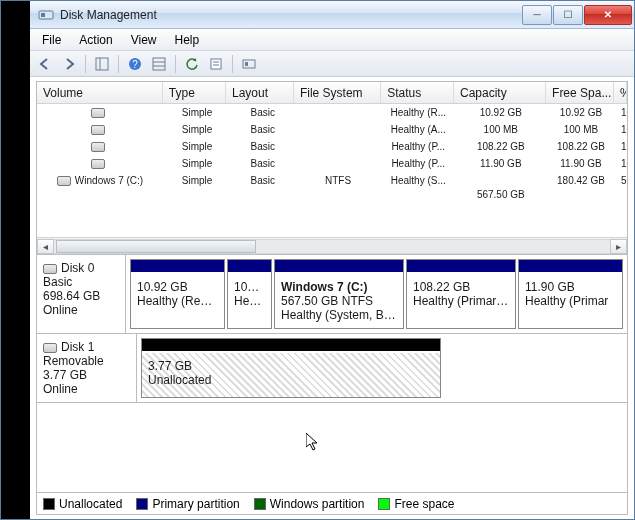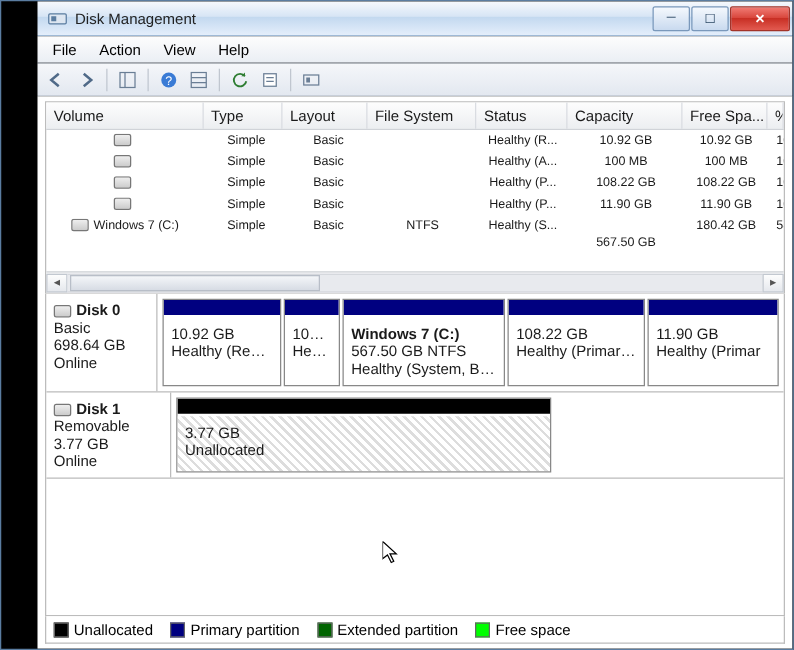--- a/index.html
+++ b/index.html
@@ -10,35 +10,35 @@
   .titlebar .title { font-size: 12px; color: #222; flex: 1; }
   .winbtns { display: flex; gap: 1px; }
   .winbtn { width: 30px; height: 20px; border: 1px solid #7a98bb; border-radius: 2px; background: linear-gradient(#f4f8fd,#c9daef); display:flex; align-items:center; justify-content:center; font-family: Arial; font-size:10px; color:#2b4763; cursor:default;}
   .winbtn.close { width:48px; background: linear-gradient(#f07b74,#d9473d 45%,#c72d22 46%,#e25a50); border-color:#a33329; color:#fff; font-weight:bold; }
   .menubar { height: 22px; background: linear-gradient(#fdfdfd,#eaeef4); border-bottom:1px solid #cfd6e0; display:flex; align-items:flex-end; padding:0 4px; gap:2px; }
   .menuitem { padding: 3px 8px; cursor:default; }
   .toolbar { height: 26px; background: linear-gradient(#f5f7fa,#e3e8f0); border-bottom:1px solid #c8cfd9; display:flex; align-items:center; padding:0 4px; gap:2px; }
   .tbtn { width:22px; height:22px; border:1px solid transparent; display:flex; align-items:center; justify-content:center; cursor:default; }
   .tsep { width:1px; height:18px; background:#c0c6cf; margin:0 3px;}
   .content { flex:1; display:flex; flex-direction:column; background:#fff; padding:4px 6px 4px 6px; gap:0; overflow:hidden;}
-  .listpane { border:1px solid #bcbcbc; background:#fff; height:154px; display:flex; flex-direction:column; }
+  .listpane { border:1px solid #bcbcbc; background:#fff; height:174px; display:flex; flex-direction:column; }
   .listhdr { display:flex; background: linear-gradient(#fdfdfd,#eceef1); border-bottom:1px solid #d0d3d8; height:22px; }
   .listhdr .col { border-right:1px solid #d9dce1; padding:4px 6px; font-size:12px; color:#1a1a1a; overflow:hidden; white-space:nowrap; }
   .rows { flex:1; overflow:hidden; }
   .row { display:flex; height:17px; align-items:center; }
   .row .cell { padding:0 6px; overflow:hidden; white-space:nowrap; text-overflow:ellipsis; font-size:10px; color:#1a1a1a;text-align:center; }
   .driveicon { width:14px; height:10px; border:1px solid #777; border-radius:2px; background:linear-gradient(#eee,#ccc); display:inline-block; margin-right:4px; vertical-align:middle;}
   .scrollstrip { height:17px; border-top:1px solid #d0d3d8; background:#f2f3f5; display:flex; align-items:center; }
   .scrollbtn { width:17px; height:15px; border:1px solid #c2c8d0; background:linear-gradient(#fdfdfd,#e5e8ed); display:flex; align-items:center; justify-content:center; font-size:10px; color:#555;}
   .scrolltrack { flex:1; height:15px; background:#e8eaee; border-top:1px solid #d5d8dd; border-bottom:1px solid #d5d8dd; display:flex; align-items:center;}
   .scrollthumb { width:200px; height:13px; background:linear-gradient(#f4f6f9,#d7dce4); border:1px solid #b8bec8; margin-left:2px;}
   .diskpane { border:1px solid #bcbcbc; border-top:none; flex:1; background:#fff; overflow:auto; padding:0; }
   .diskrow { display:flex; border-bottom:1px solid #bcbcbc; }
   .disklabel { width:100px; padding:6px 6px; font-size:12px; color:#1a1a1a; border-right:1px solid #bcbcbc; }
-  .disklabel .dname { font-weight:bold; }
+  .disklabel .dname { font-weight:normal; }
   .diskparts { flex:1; display:flex; padding:4px 4px; gap:2px; }
   .partheader { height:12px; background:#000080; margin-bottom:2px; }
   .partheader.unalloc { background:#000; }
   .partbox { border:1px solid #888; display:flex; flex-direction:column; overflow:hidden; }
   .partbody { flex:1; padding:6px 6px; font-size:12px; color:#1a1a1a; overflow:hidden; }
   .partbody.unalloc { background: repeating-linear-gradient(45deg,#fff,#fff 3px,#ddd 3px,#ddd 5px); }
   .partbody .ptitle { font-weight:bold; white-space:nowrap; overflow:hidden; text-overflow:ellipsis;}
   .partbody .pinfo { white-space:nowrap; overflow:hidden; text-overflow:ellipsis;}
   .legend { height:22px; border:1px solid #bcbcbc; border-top:none; background:#fff; display:flex; align-items:center; padding:0 6px; gap:14px; font-size:12px;}
   .swatch { width:12px; height:12px; display:inline-block; margin-right:4px; vertical-align:middle; border:1px solid #666;}
@@ -250,21 +250,21 @@
                 <div class="pinfo">Unallocated</div>
               </div>
             </div>
           </div>
         </div>
       </div>
 
     <div class="legend">
       <span><span class="swatch" style="background:#000000"></span><span>Unallocated</span></span>
       <span><span class="swatch" style="background:#000080"></span><span>Primary partition</span></span>
-      <span><span class="swatch" style="background:#006400"></span><span>Extended partition</span></span>
+      <span><span class="swatch" style="background:#006400"></span><span>Windows partition</span></span>
       <span><span class="swatch" style="background:#00ff00"></span><span>Free space</span></span>
     </div>
   </div>
 
   <svg class="cursor">
       <path d="M0 0 L0 14 L4 11 L7 17 L9 16 L6 10 L11 10 Z" fill="#fff" stroke="#000" stroke-width="1"></path>
     </svg>
 </div>
 
 </body></html>

